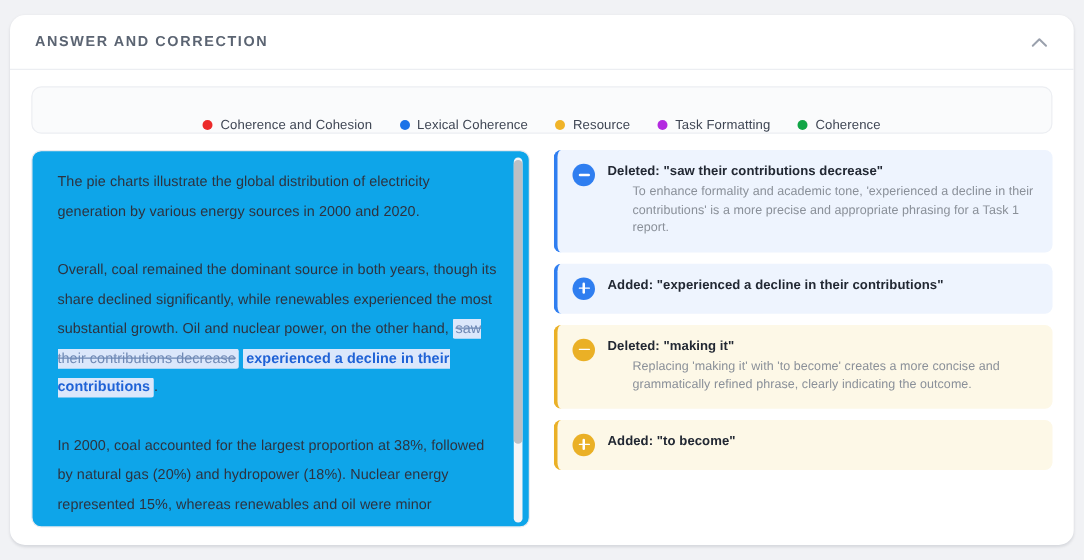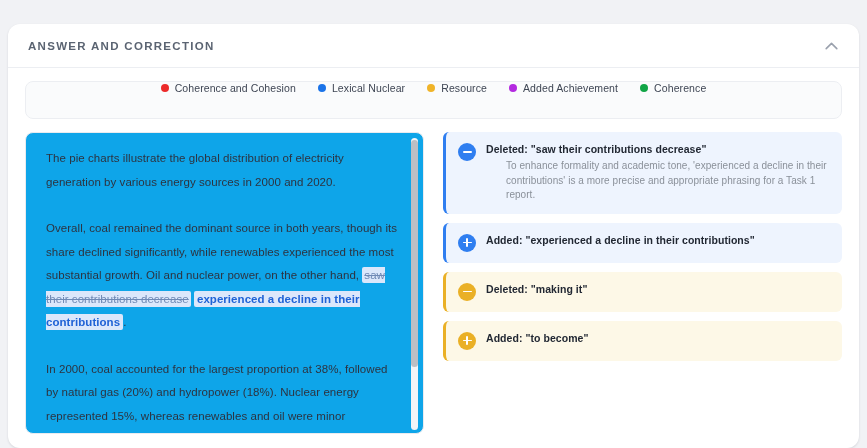--- a/index.html
+++ b/index.html
@@ -13,21 +13,21 @@
 
   .page {
     position: relative;
     width: 867px; height: 448px;
     background: #f1f2f5;
   }
 
   
   .panel {
     position: absolute;
-    left: 8px; top: 24px;
+    left: 8px; top: 12px;
     width: 851px; height: 424px;
     background: #ffffff;
     border-radius: 12px;
     box-shadow: 0 1px 3px rgba(16,24,40,.07), 0 1px 2px rgba(16,24,40,.05);
     overflow: hidden;
   }
 
   
   .panel-header {
     position: relative;
@@ -59,21 +59,21 @@
   
   .legend-wrap {
     padding: 13px 17px 0 17px;
   }
   .legend {
     height: 38px;
     border: 1px solid #eceef2;
     border-radius: 8px;
     background: #fafbfc;
     display: flex;
-    align-items: flex-start;
+    align-items: flex-end;
     justify-content: center;
     gap: 22px;
   }
   .legend-item {
     display: flex;
     align-items: center;
     gap: 6px;
     white-space: nowrap;
   }
   .legend-dot {
@@ -242,31 +242,31 @@
     <div class="legend-wrap">
       <div class="legend">
 
         <div class="legend-item">
           <span class="legend-dot" style="background:#ec2a2a"></span>
           <span class="legend-label">Coherence and Cohesion</span>
         </div>
 
         <div class="legend-item">
           <span class="legend-dot" style="background:#1a73e8"></span>
-          <span class="legend-label">Lexical Nuclear</span>
+          <span class="legend-label">Lexical Coherence</span>
         </div>
 
         <div class="legend-item">
           <span class="legend-dot" style="background:#f0b429"></span>
           <span class="legend-label">Resource</span>
         </div>
 
         <div class="legend-item">
           <span class="legend-dot" style="background:#b32ae0"></span>
-          <span class="legend-label">Added Achievement</span>
+          <span class="legend-label">Task Formatting</span>
         </div>
 
         <div class="legend-item">
           <span class="legend-dot" style="background:#11a546"></span>
           <span class="legend-label">Coherence</span>
         </div>
 
       </div>
     </div>
 
@@ -311,20 +311,21 @@
             <div class="card-title">Added: "experienced a decline in their contributions"</div>
           </div>
         </div>
 
         <div class="card amber">
           <span class="card-icon amber">
               <span class="glyph"></span>
             </span>
           <div class="card-text">
             <div class="card-title">Deleted: "making it"</div>
+            <div class="card-desc">Replacing 'making it' with 'to become' creates a more concise and grammatically refined phrase, clearly indicating the outcome.</div>
           </div>
         </div>
 
         <div class="card amber">
           <span class="card-icon amber">
               <span class="glyph plus"></span>
             </span>
           <div class="card-text">
             <div class="card-title">Added: "to become"</div>
           </div>

